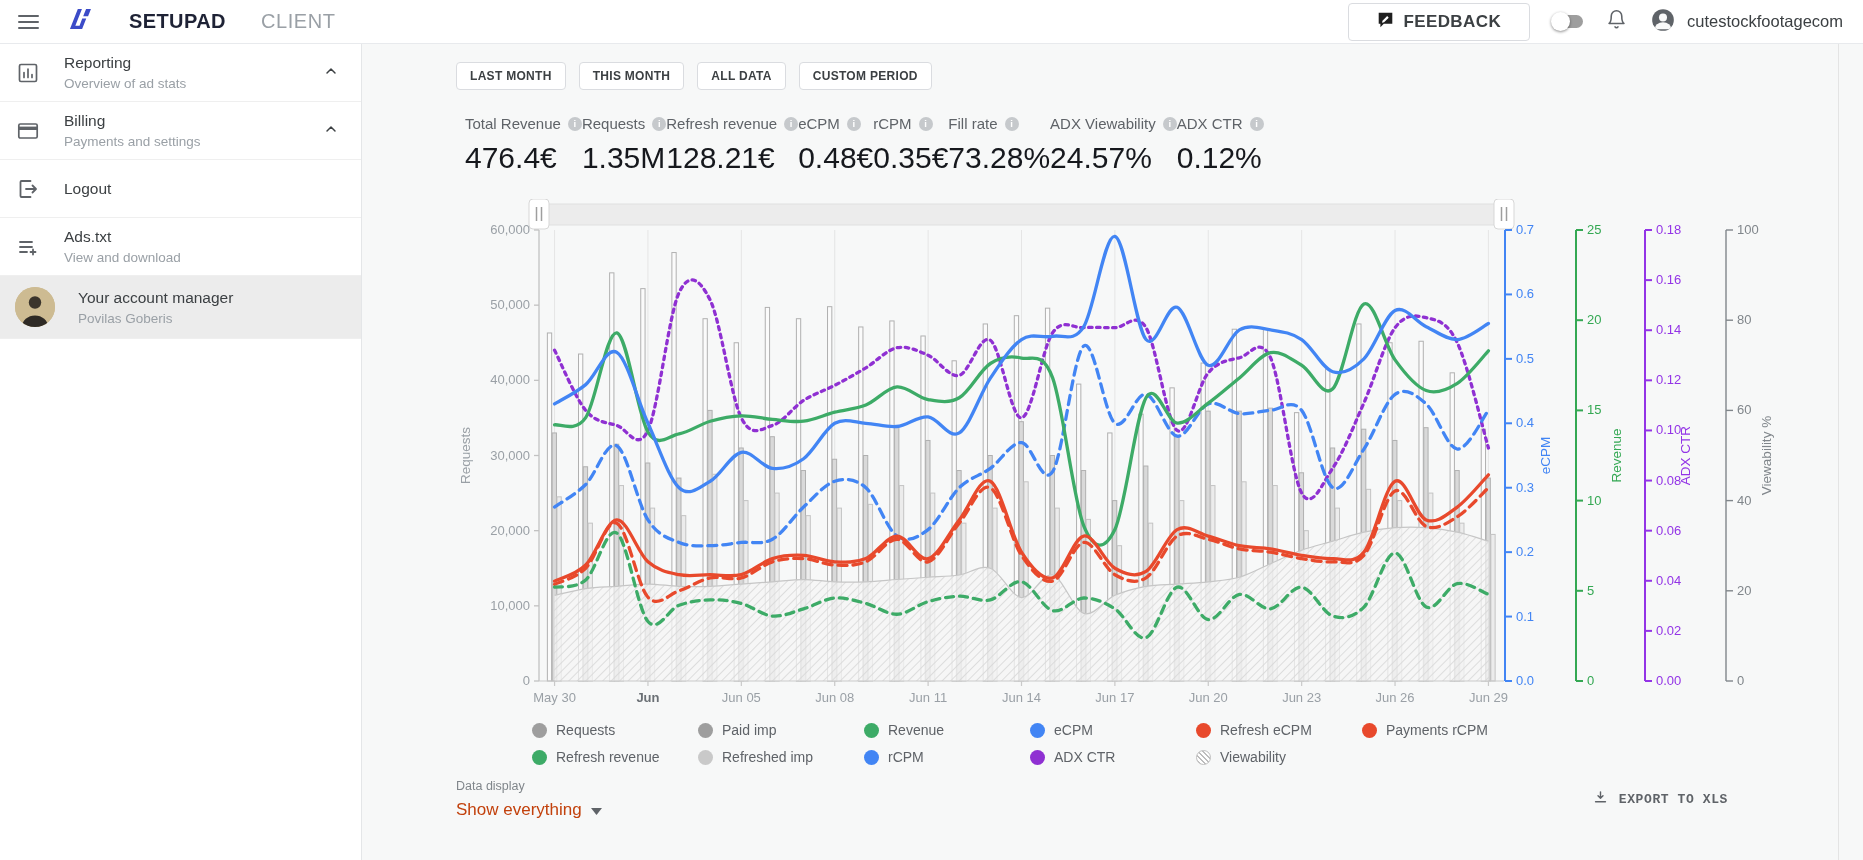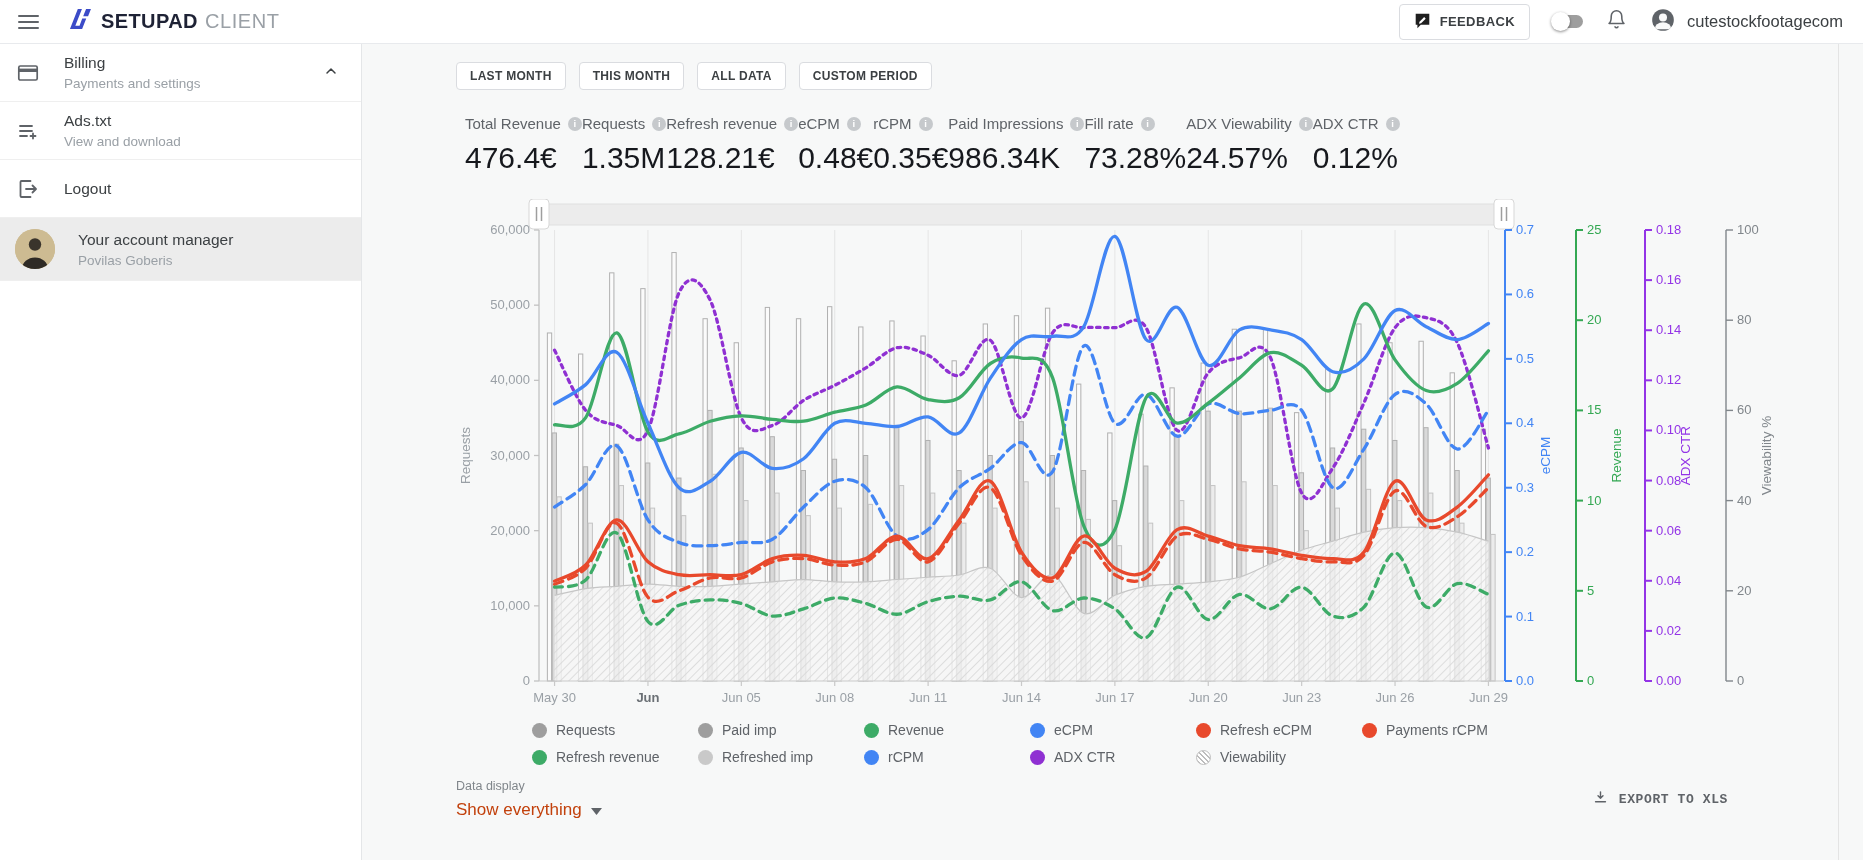--- a/index.html
+++ b/index.html
@@ -3,25 +3,25 @@
 <meta charset="utf-8">
 <style>
   * { margin:0; padding:0; box-sizing:border-box; }
   html,body { width:1863px; height:860px; overflow:hidden; }
   body { font-family:"Liberation Sans", sans-serif; background:#f7f8f8; color:#3c4043; position:relative; }
 
   
   .topbar { height:44px; background:#fff; border-bottom:1px solid #e8eaed; display:flex; align-items:center; padding:0 20px 0 18px; position:relative; z-index:3; }
   .burger { width:21px; display:flex; flex-direction:column; gap:4px; cursor:pointer; }
   .burger span { height:2px; background:#5f6368; border-radius:1px; }
-  .logo { display:flex; align-items:center; margin-left:30px; }
+  .logo { display:flex; align-items:center; margin-left:30px;gap:28px; }
   .brand { font-size:20px; font-weight:700; color:#1e2235; letter-spacing:.4px; margin-left:9px; }
   .brand-suffix { font-size:20px; font-weight:400; color:#9aa0a6; letter-spacing:.6px; margin-left:7px; }
   .top-right { margin-left:auto; display:flex; align-items:center; gap:23px; }
-  .feedback-btn { display:flex; align-items:center; gap:9px; border:1px solid #dadce0; border-radius:4px; padding:7px 14px; background:#fff; font-family:inherit; font-size:13px; font-weight:600; color:#3c4043; letter-spacing:.4px; cursor:pointer; }
+  .feedback-btn { display:flex; align-items:center; gap:9px; border:1px solid #dadce0; border-radius:4px; padding:7px 28px; background:#fff; font-family:inherit; font-size:17px; font-weight:600; color:#3c4043; letter-spacing:.4px; cursor:pointer; }
   .switch { width:30px; height:13px; background:#9e9e9e; border-radius:7px; position:relative; cursor:pointer; }
   .switch .knob { position:absolute; left:-2px; top:-3px; width:19px; height:19px; border-radius:50%; background:#fff; box-shadow:0 1px 3px rgba(0,0,0,.45); }
   .account { display:flex; align-items:center; gap:11px; cursor:pointer; }
   .account-name { font-size:16.5px; color:#3c4043; }
 
   
   .layout { display:flex; height:816px; }
   .sidebar { width:362px; background:#fff; border-right:1px solid #e4e6e8; flex-shrink:0; }
   .nav-item { display:flex; align-items:center; min-height:58px; padding:9px 22px 9px 15px; border-bottom:1px solid #efefef; cursor:pointer; }
   .nav-icon { width:26px; display:flex; justify-content:center; }
@@ -114,54 +114,71 @@
     </div>
   </div>
 </header>
 
 <div class="layout">
 
   <aside class="sidebar">
     <div class="nav-item">
       <span class="nav-icon">
         <svg width="24" height="24" viewBox="0 0 24 24" fill="none" stroke="#5f6368" stroke-width="1.7">
+            <rect x="3.5" y="3.5" width="17" height="17" rx="1.5"></rect>
+            <path d="M8 16.5v-5M12 16.5v-8.5M16 16.5v-3" stroke-linecap="round"></path>
+          </svg>
+      </span>
+      <div class="nav-texts">
+        <div class="nav-title">Reporting</div>
+        <div class="nav-sub">Overview of ad stats</div>
+      </div>
+      <span>
+        <svg width="16" height="16" viewBox="0 0 24 24" fill="none" stroke="#3c4043" stroke-width="2.2" stroke-linecap="round" stroke-linejoin="round">
+            <polyline points="6 15 12 9 18 15"></polyline>
+          </svg>
+      </span>
+    </div>
+    <div class="nav-item">
+      <span class="nav-icon">
+        <svg width="24" height="24" viewBox="0 0 24 24" fill="none" stroke="#5f6368" stroke-width="1.7">
             <rect x="2.8" y="5" width="18.4" height="14" rx="1.5"></rect>
             <rect x="2.8" y="7.6" width="18.4" height="3.4" fill="#5f6368" stroke="none"></rect>
           </svg>
       </span>
       <div class="nav-texts">
         <div class="nav-title">Billing</div>
         <div class="nav-sub">Payments and settings</div>
       </div>
       <span>
         <svg width="16" height="16" viewBox="0 0 24 24" fill="none" stroke="#3c4043" stroke-width="2.2" stroke-linecap="round" stroke-linejoin="round">
             <polyline points="6 15 12 9 18 15"></polyline>
           </svg>
       </span>
-    </div>
-    <div class="nav-item">
-      <span class="nav-icon">
-        <svg width="24" height="24" viewBox="0 0 24 24" fill="none" stroke="#5f6368" stroke-width="1.8" stroke-linecap="round">
-            <path d="M4 7h12M4 12h12M4 17h7M17 14.5v5M14.5 17h5"></path>
-          </svg>
-      </span>
-      <div class="nav-texts">
-        <div class="nav-title">Ads.txt</div>
-        <div class="nav-sub">View and download</div>
-      </div>
     </div>
     <div class="nav-item">
       <span class="nav-icon">
         <svg width="24" height="24" viewBox="0 0 24 24" fill="none" stroke="#5f6368" stroke-width="1.8" stroke-linecap="round" stroke-linejoin="round">
             <path d="M14.5 4H5.5a1 1 0 0 0-1 1v14a1 1 0 0 0 1 1h9"></path>
             <path d="M10 12h9.5M16.5 8.5 20 12l-3.5 3.5"></path>
           </svg>
       </span>
       <div class="nav-texts">
         <div class="nav-title">Logout</div>
+      </div>
+    </div>
+    <div class="nav-item">
+      <span class="nav-icon">
+        <svg width="24" height="24" viewBox="0 0 24 24" fill="none" stroke="#5f6368" stroke-width="1.8" stroke-linecap="round">
+            <path d="M4 7h12M4 12h12M4 17h7M17 14.5v5M14.5 17h5"></path>
+          </svg>
+      </span>
+      <div class="nav-texts">
+        <div class="nav-title">Ads.txt</div>
+        <div class="nav-sub">View and download</div>
       </div>
     </div>
     <div class="nav-item manager">
       <div class="manager-avatar">
         <svg width="40" height="40" viewBox="0 0 40 40">
             <rect width="40" height="40" fill="#cdbb92"></rect>
             <circle cx="20" cy="15.5" r="6.2" fill="#3a342c"></circle>
             <path d="M7 40a13 11.5 0 0 1 26 0z" fill="#2e2a25"></path>
           </svg>
       </div>
@@ -208,27 +225,20 @@
             <span class="info-ic"></span>
           </div>
         <div class="stat-value">0.48€</div>
       </div>
       <div class="stat">
         <div class="stat-label">
             <span>rCPM</span>
             <span class="info-ic"></span>
           </div>
         <div class="stat-value">0.35€</div>
-      </div>
-      <div class="stat">
-        <div class="stat-label">
-            <span>Paid Impressions</span>
-            <span class="info-ic"></span>
-          </div>
-        <div class="stat-value">986.34K</div>
       </div>
       <div class="stat">
         <div class="stat-label">
             <span>Fill rate</span>
             <span class="info-ic"></span>
           </div>
         <div class="stat-value">73.28%</div>
       </div>
       <div class="stat">
         <div class="stat-label">

